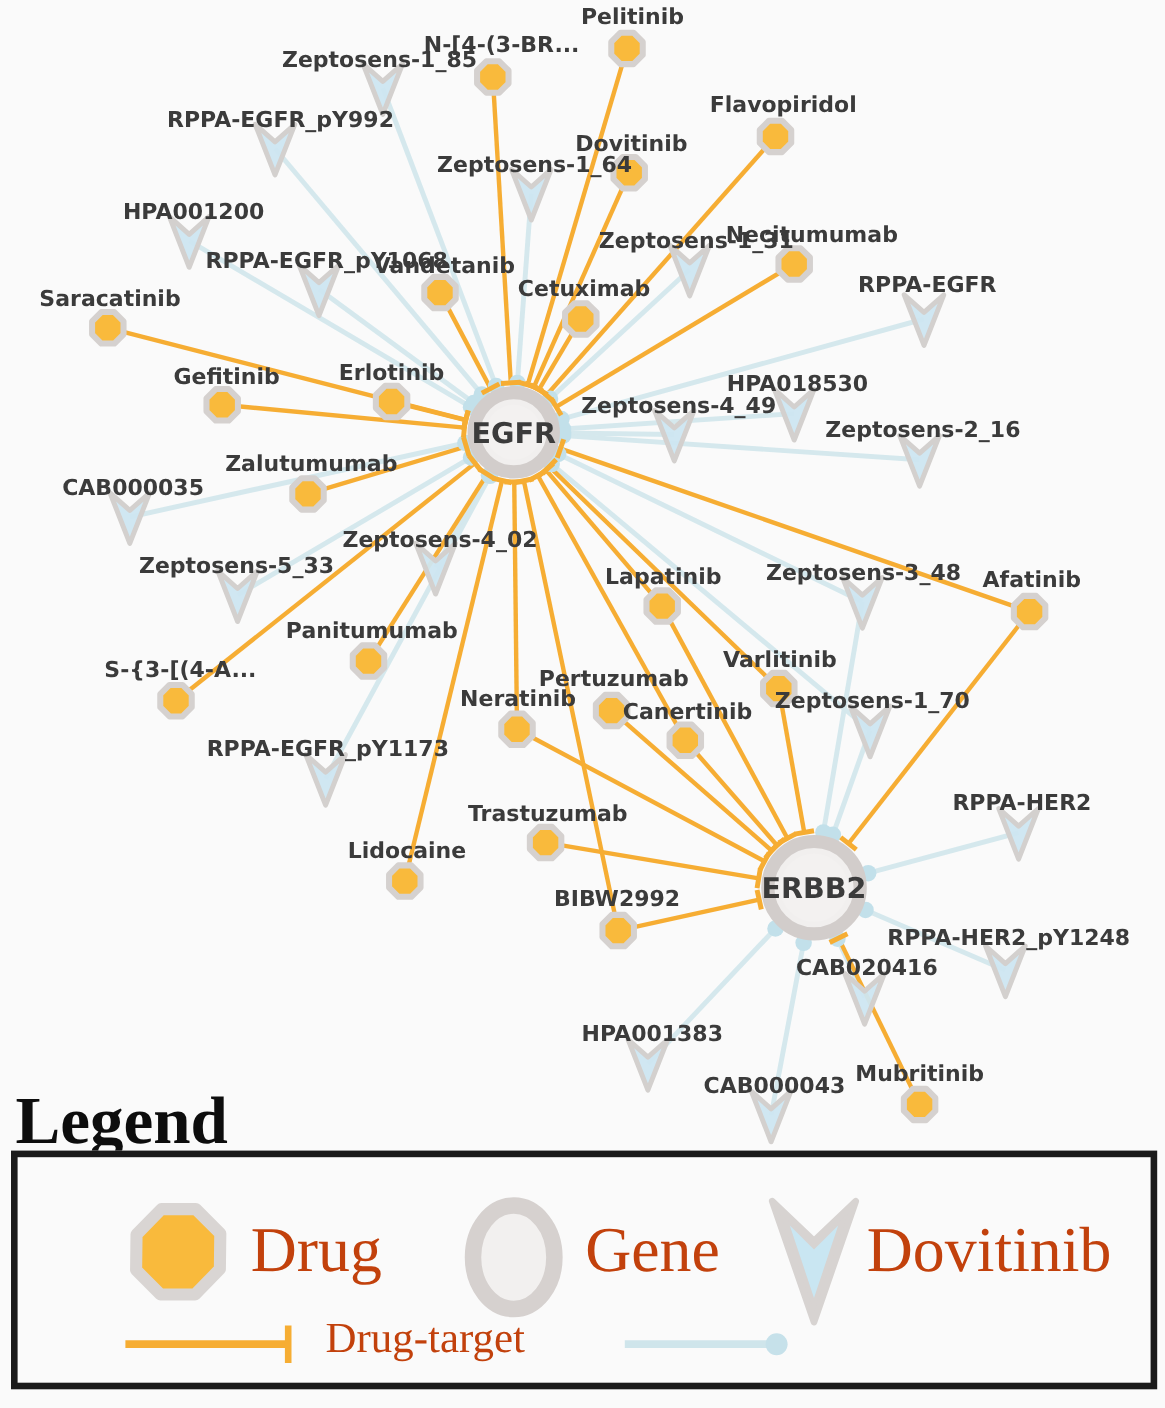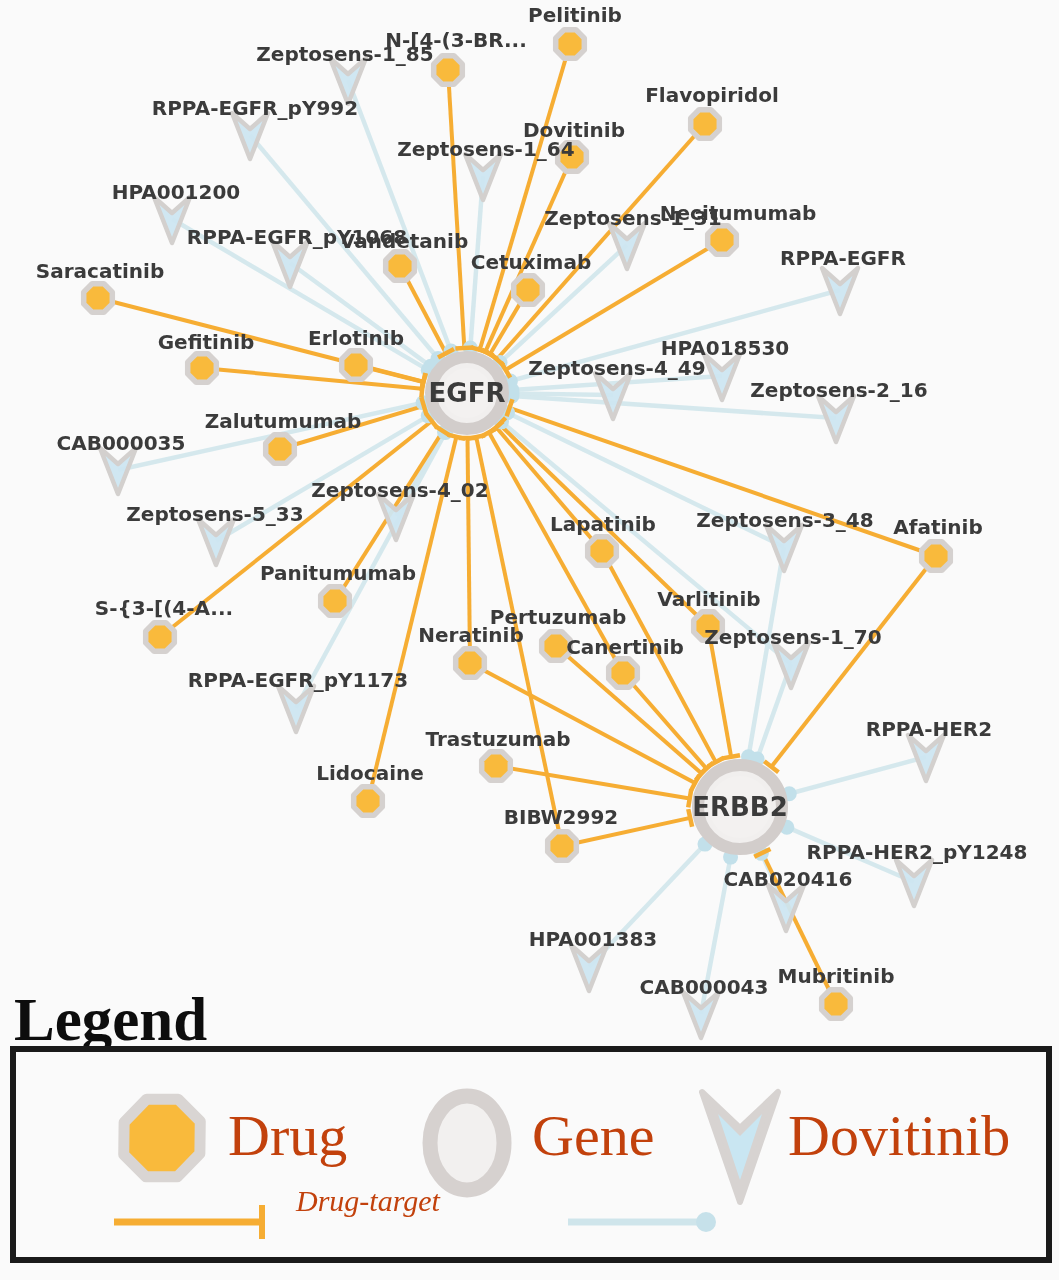--- a/index.html
+++ b/index.html
@@ -26,21 +26,21 @@
     position:absolute;left:10px;top:1046px;
     width:1030px;height:205px;
     border:6px solid #1a1a1a;background:#FAFAFA;
   }
   .legend-box svg{position:absolute;}
   .lg-label{
     position:absolute;font-family:"Liberation Serif",serif;
     color:#c2410c;white-space:nowrap;
   }
   .lg-row1{font-size:58px;top:50px;}
-  .lg-row2{font-size:30px;top:132px;font-style:italic;}
+  .lg-row2{font-size:39px;top:142px;}
 </style>
 </head>
 <body>
 
 <div id="stage">
 
   <svg id="net" width="1059" height="1046" viewBox="0 0 1059 1046">
       <g>
         <line x1="348" y1="80" x2="451.00815528226514" y2="350.93741683486553" stroke="#D4E8ED" stroke-width="4.5" opacity="0.95"></line>
         <line x1="250" y1="135" x2="438.0344489101476" y2="358.56169501759484" stroke="#D4E8ED" stroke-width="4.5" opacity="0.95"></line>

